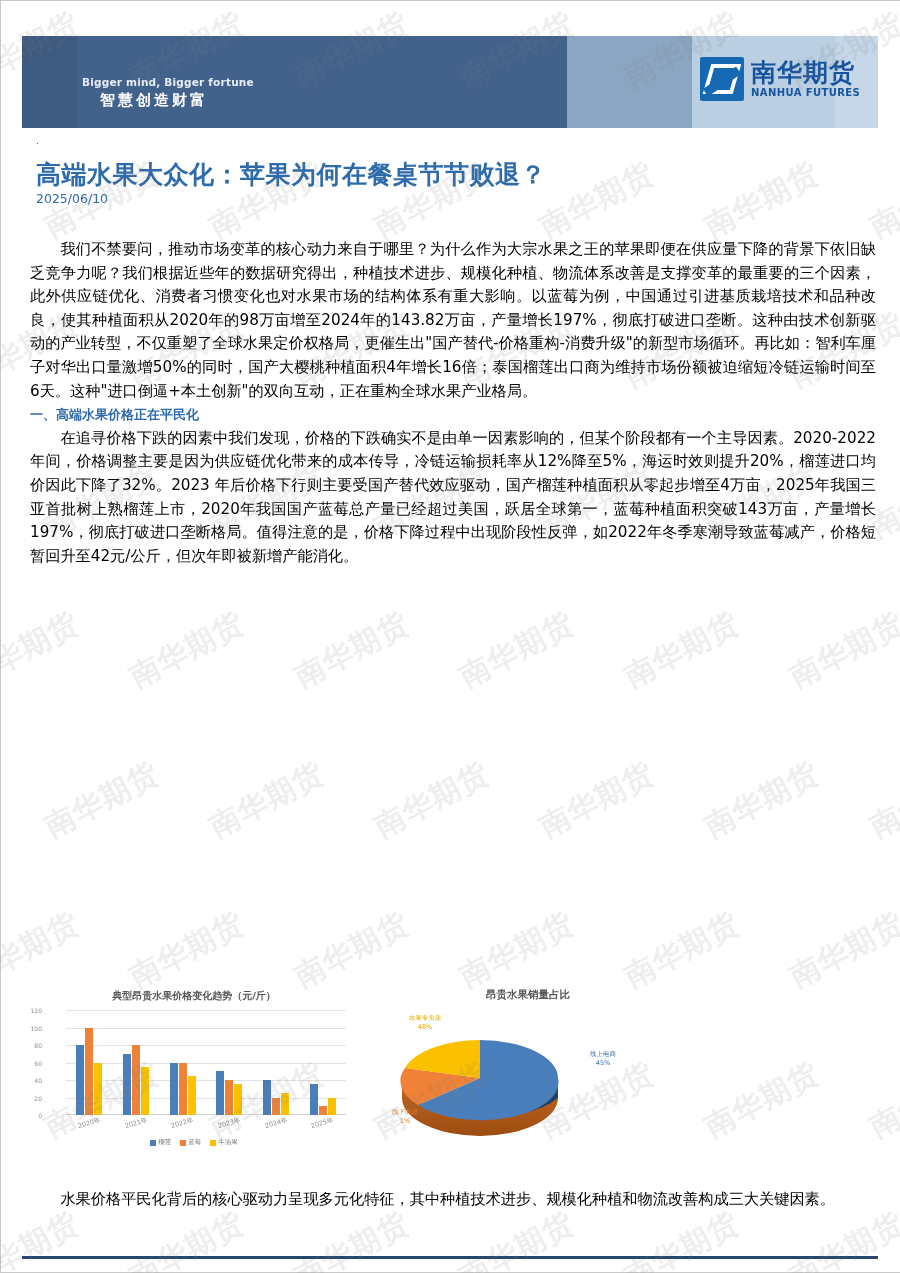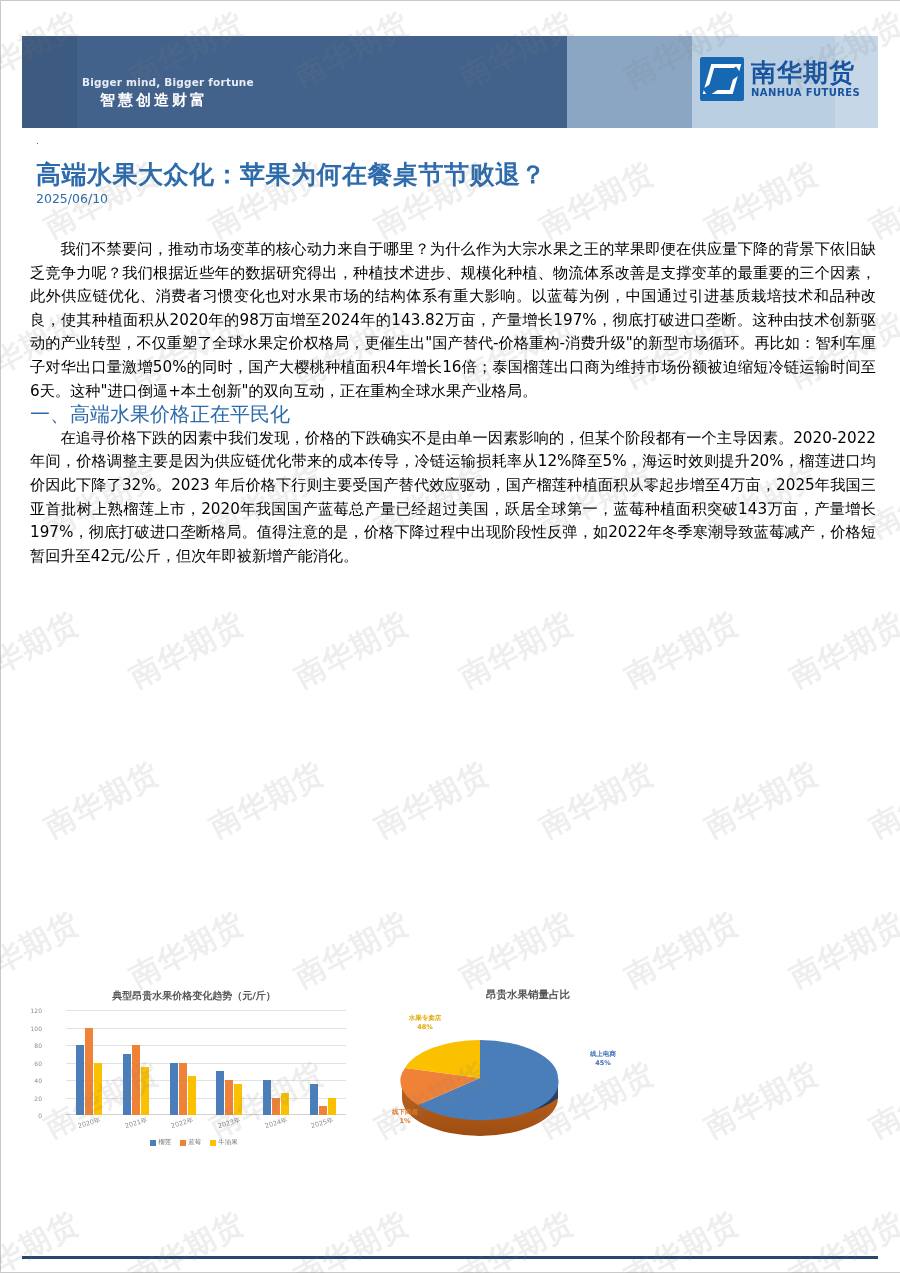--- a/index.html
+++ b/index.html
@@ -65,21 +65,21 @@
   }
 
   
   .body{position:absolute;left:30px;top:238px;width:846px;z-index:3;}
   .para{
     font-size:15.2px;line-height:23.6px;color:#000;text-align:justify;
     margin:0 0 0 0;
   }
   .para.indent{text-indent:2em;}
   .heading{
-    font-size:20px;line-height:23.6px;color:#2e6bab;font-weight:400;margin:0;
+    font-size:13px;line-height:23.6px;color:#2e6bab;font-weight:700;margin:0;
   }
 
   
   .charts{position:absolute;left:24px;top:980px;width:660px;height:185px;z-index:3;}
 
   .bar-card{position:absolute;left:0;top:0;width:340px;height:180px;}
   .bar-title{
     position:absolute;left:0;top:9px;width:340px;text-align:center;
     font-size:10px;font-weight:700;color:#555;
     font-family:"DejaVu Serif","Liberation Serif",serif;
@@ -106,21 +106,21 @@
   .lg{display:flex;align-items:center;gap:2px;font-size:6.5px;color:#777;}
   .sw{width:6px;height:6px;display:inline-block;}
 
   .pie-card{position:absolute;left:348px;top:0;width:312px;height:180px;}
   .pie-title{
     position:absolute;left:0;top:8px;width:312px;text-align:center;
     font-size:10.5px;font-weight:700;color:#555;
     font-family:"DejaVu Serif","Liberation Serif",serif;
   }
   .pie-stage{position:absolute;left:0;top:30px;width:312px;height:150px;}
-  .pie-lbl{position:absolute;font-size:6.5px;font-weight:700;text-align:center;line-height:8.5px;}
+  .pie-lbl{position:absolute;font-size:6.5px;font-weight:400;text-align:center;line-height:8.5px;}
   .pie-lbl.blue{color:#3b6fb5;}
   .pie-lbl.orange{color:#e07a25;}
   .pie-lbl.yellow{color:#e0a800;}
 
   .footer-rule{position:absolute;left:22px;top:1256px;width:856px;height:3px;background:#26486f;z-index:3;}
 </style>
 </head>
 <body>
 
 <div class="page">
@@ -273,20 +273,21 @@
         </div>
         <div class="pie-lbl yellow" style="left:18px;top:4px;width:70px;">
           <span>水果专卖店</span><br>
           <span>48%</span>
         </div>
       </div>
     </div>
   </div>
 
   <div class="body" style="top:1188px;">
+    <p class="para indent">水果价格平民化背后的核心驱动力呈现多元化特征，其中种植技术进步、规模化种植和物流改善构成三大关键因素。</p>
   </div>
 
   <div class="footer-rule"></div>
 
   <div class="wm-layer">
       <div class="wm" style="left: -40px; top: 30px;">南华期货</div>
       <div class="wm" style="left: 125px; top: 30px;">南华期货</div>
       <div class="wm" style="left: 290px; top: 30px;">南华期货</div>
       <div class="wm" style="left: 455px; top: 30px;">南华期货</div>
       <div class="wm" style="left: 620px; top: 30px;">南华期货</div>

